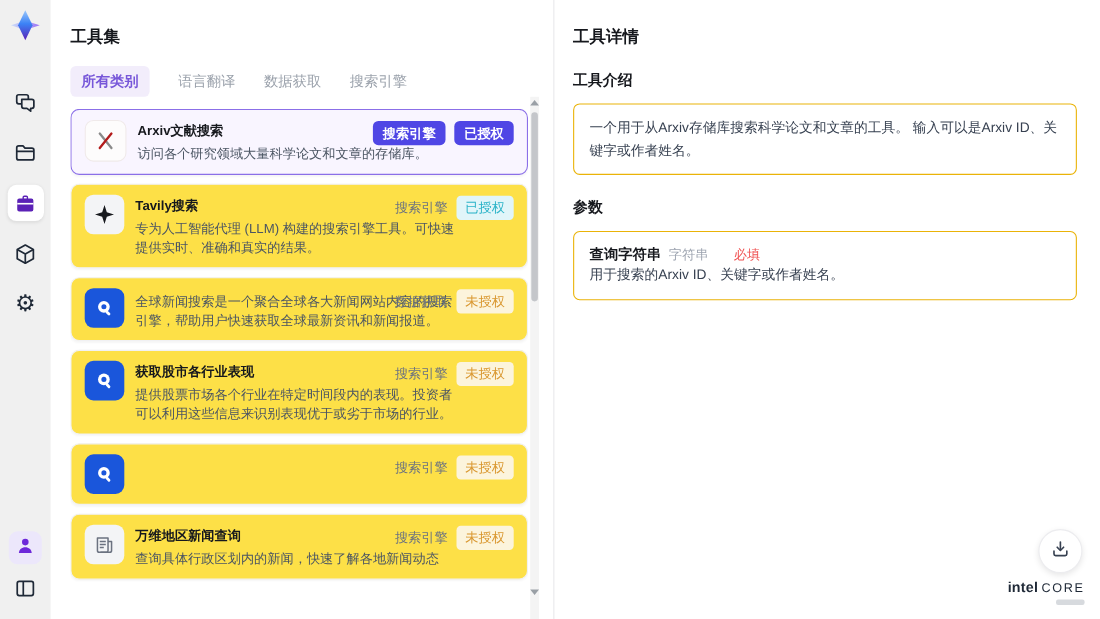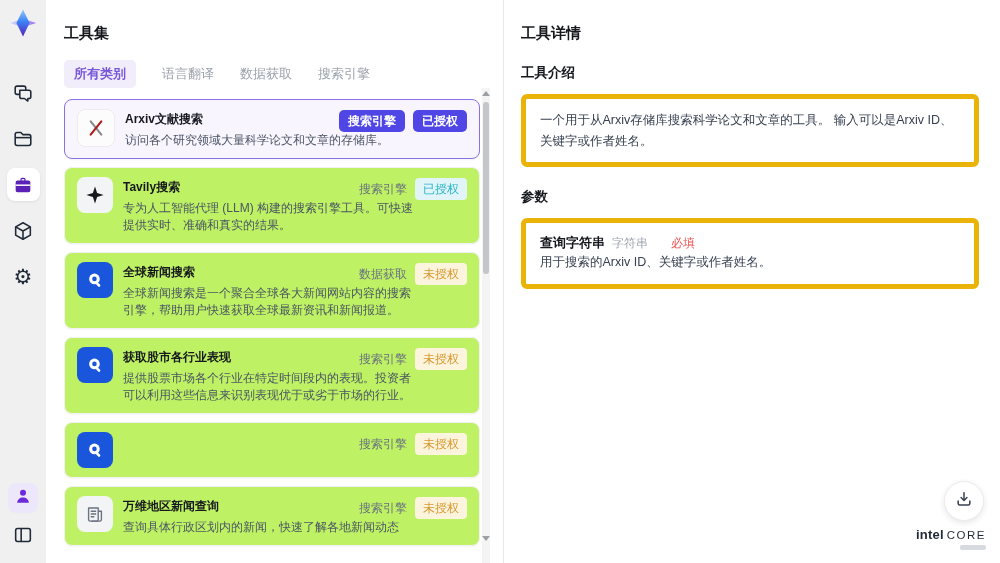--- a/index.html
+++ b/index.html
@@ -17,21 +17,21 @@
   .profile-chip{width:30px;height:30px;border-radius:8px;background:#ece7fb;display:flex;align-items:center;justify-content:center;cursor:pointer;}
 
   
   .list-col{position:absolute;left:64px;top:0;width:416px;height:563px;}
   .page-title{margin:24px 0 0 0;font-size:15px;font-weight:700;color:#16181d;font-family:Liberation Mono, monospace;}
   .tabs{margin-top:17px;display:flex;align-items:center;gap:26px;font-size:13px;}
   .tab{color:#9aa1ab;cursor:pointer;padding:5px 0;white-space:nowrap;}
   .tab.active{background:#f2edfb;color:#7757d9;padding:5px 10px;border-radius:5px;font-weight:600;}
 
   .tool-list{margin-top:11px;height:465px;overflow:hidden;}
-  .tool-card{position:relative;background:#bef264;border:1px solid #f1f1f3;border-radius:8px;box-shadow:0 1px 2px rgba(0,0,0,.04);padding:9px 12px;margin-bottom:8px;display:flex;cursor:pointer;}
+  .tool-card{position:relative;background:#fde047;border:1px solid #f1f1f3;border-radius:8px;box-shadow:0 1px 2px rgba(0,0,0,.04);padding:9px 12px;margin-bottom:8px;display:flex;cursor:pointer;}
   .tool-card.selected{border:1.5px solid #8b6fe8;background:#f9f5ff;}
   .tool-icon{width:36px;height:36px;border-radius:8px;flex:0 0 36px;margin-right:10px;display:flex;align-items:center;justify-content:center;background:#f6f7f9;}
   .tool-icon svg{display:none;width:22px;height:22px;}
   .tool-icon.icon-arxiv{background:#fdfcfc;border:1px solid #f0eaea;}
   .tool-icon.icon-arxiv svg[data-icon="arxiv"]{display:block;}
   .tool-icon.icon-sparkle{background:#f3f4f6;}
   .tool-icon.icon-sparkle svg[data-icon="sparkle"]{display:block;}
   .tool-icon.icon-news{background:#1a56db;}
   .tool-icon.icon-news svg[data-icon="news"]{display:block;}
   .tool-icon.icon-newspaper{background:#f3f4f6;}
@@ -51,21 +51,21 @@
   .sb-thumb{position:absolute;left:1px;top:14px;width:6px;height:172px;border-radius:3px;background:#c4c6ca;cursor:grab;}
   .sb-up{position:absolute;left:0;top:3px;width:0;height:0;border-left:4px solid transparent;border-right:4px solid transparent;border-bottom:5px solid #9aa0a6;}
   .sb-down{position:absolute;left:0;bottom:22px;width:0;height:0;border-left:4px solid transparent;border-right:4px solid transparent;border-top:5px solid #9aa0a6;}
 
   .divider{position:absolute;left:503px;top:0;width:1px;height:563px;background:#e9e9eb;}
 
   
   .detail-col{position:absolute;left:521px;top:0;width:458px;height:403px;}
   .detail-title{margin:24px 0 0 0;font-size:15px;font-weight:700;color:#16181d;}
   .section-title{margin:21px 0 0 0;font-size:13.5px;font-weight:700;color:#16181d;}
-  .info-box{margin-top:12px;border:5px solid #eab308;border-radius:6px;background:#fff;padding:11px 14px;}
+  .info-box{margin-top:12px;border:1px solid #eab308;border-radius:6px;background:#fff;padding:11px 14px;}
   .info-box p{margin:0;font-size:12.5px;color:#374151;line-height:1.65;}
   .param-head{display:flex;align-items:baseline;gap:7px;}
   .param-name{font-size:13px;font-weight:700;color:#16181d;}
   .param-type{font-size:12px;color:#9ca3af;}
   .param-required{font-size:12px;color:#f05252;margin-left:16px;}
   .param-desc{margin:9px 0 0 0;font-size:12.5px;color:#4b5563;}
 
   
   .fab{position:absolute;right:16px;bottom:42px;width:38px;height:38px;border-radius:50%;background:#fff;border:1px solid #ececef;box-shadow:0 2px 6px rgba(0,0,0,.10);display:flex;align-items:center;justify-content:center;cursor:pointer;}
   .brand{position:absolute;right:14px;bottom:13px;text-align:left;color:#1f2937;}
@@ -205,21 +205,20 @@
     <div class="tool-icon icon-news">
 
       <svg data-icon="news" viewBox="0 0 24 24">
         <circle cx="11.4" cy="10.8" r="5.8" fill="#ffffff"></circle>
         <circle cx="11.4" cy="10.8" r="2.5" fill="#1a56db"></circle>
         <rect x="14.6" y="14.2" width="5.4" height="2.8" rx="1.4" transform="rotate(45 14.6 14.2)" fill="#ffffff"></rect>
       </svg>
 
     </div>
     <div class="tool-text">
-      <div class="tool-name">全球新闻搜索</div>
       <div class="tool-desc">全球新闻搜索是一个聚合全球各大新闻网站内容的搜索引擎，帮助用户快速获取全球最新资讯和新闻报道。</div>
     </div>
     <div class="tool-badges">
       <span class="badge badge-plain">数据获取</span>
       <span class="badge badge-yellow">未授权</span>
     </div>
   </div>
 
   <div class="tool-card">
     <div class="tool-icon icon-news">

